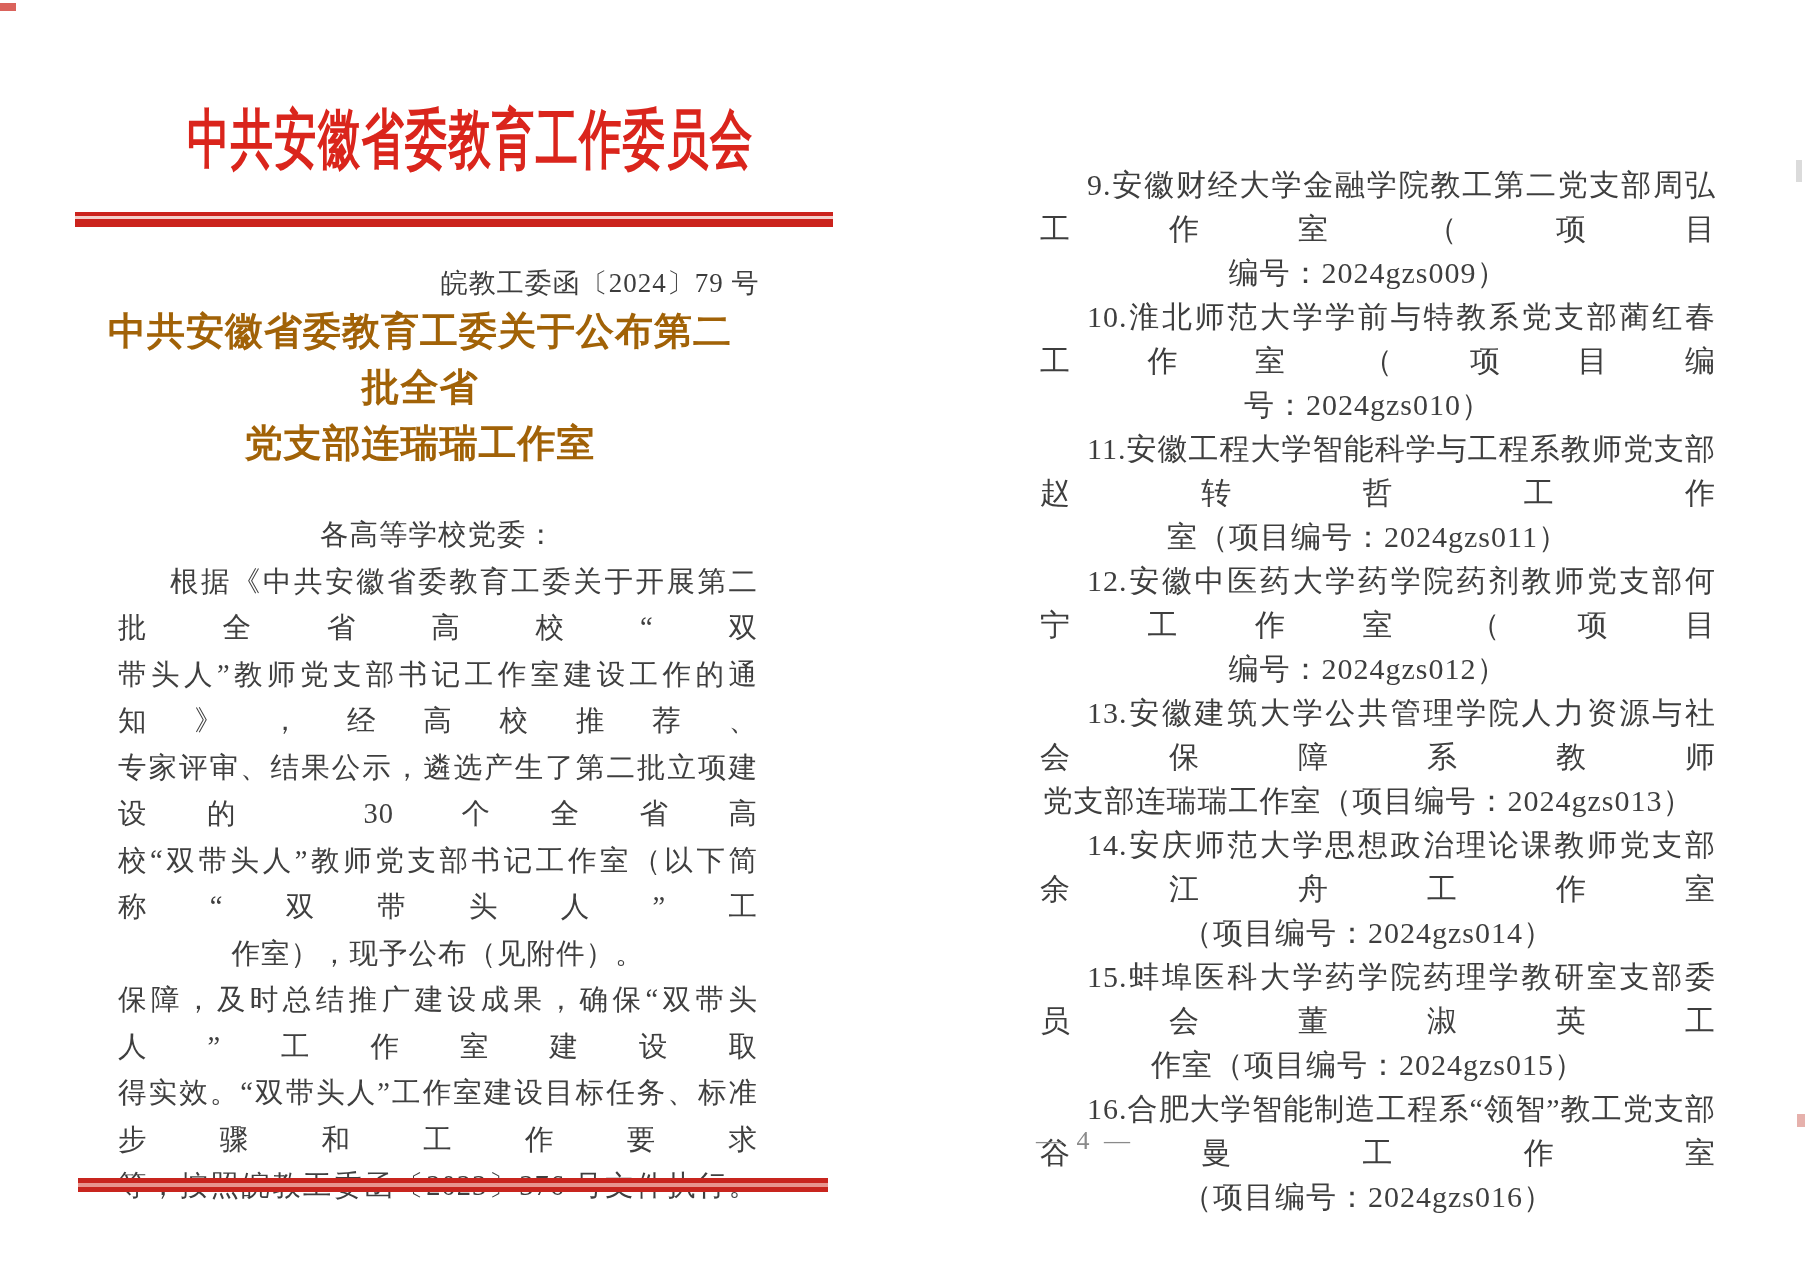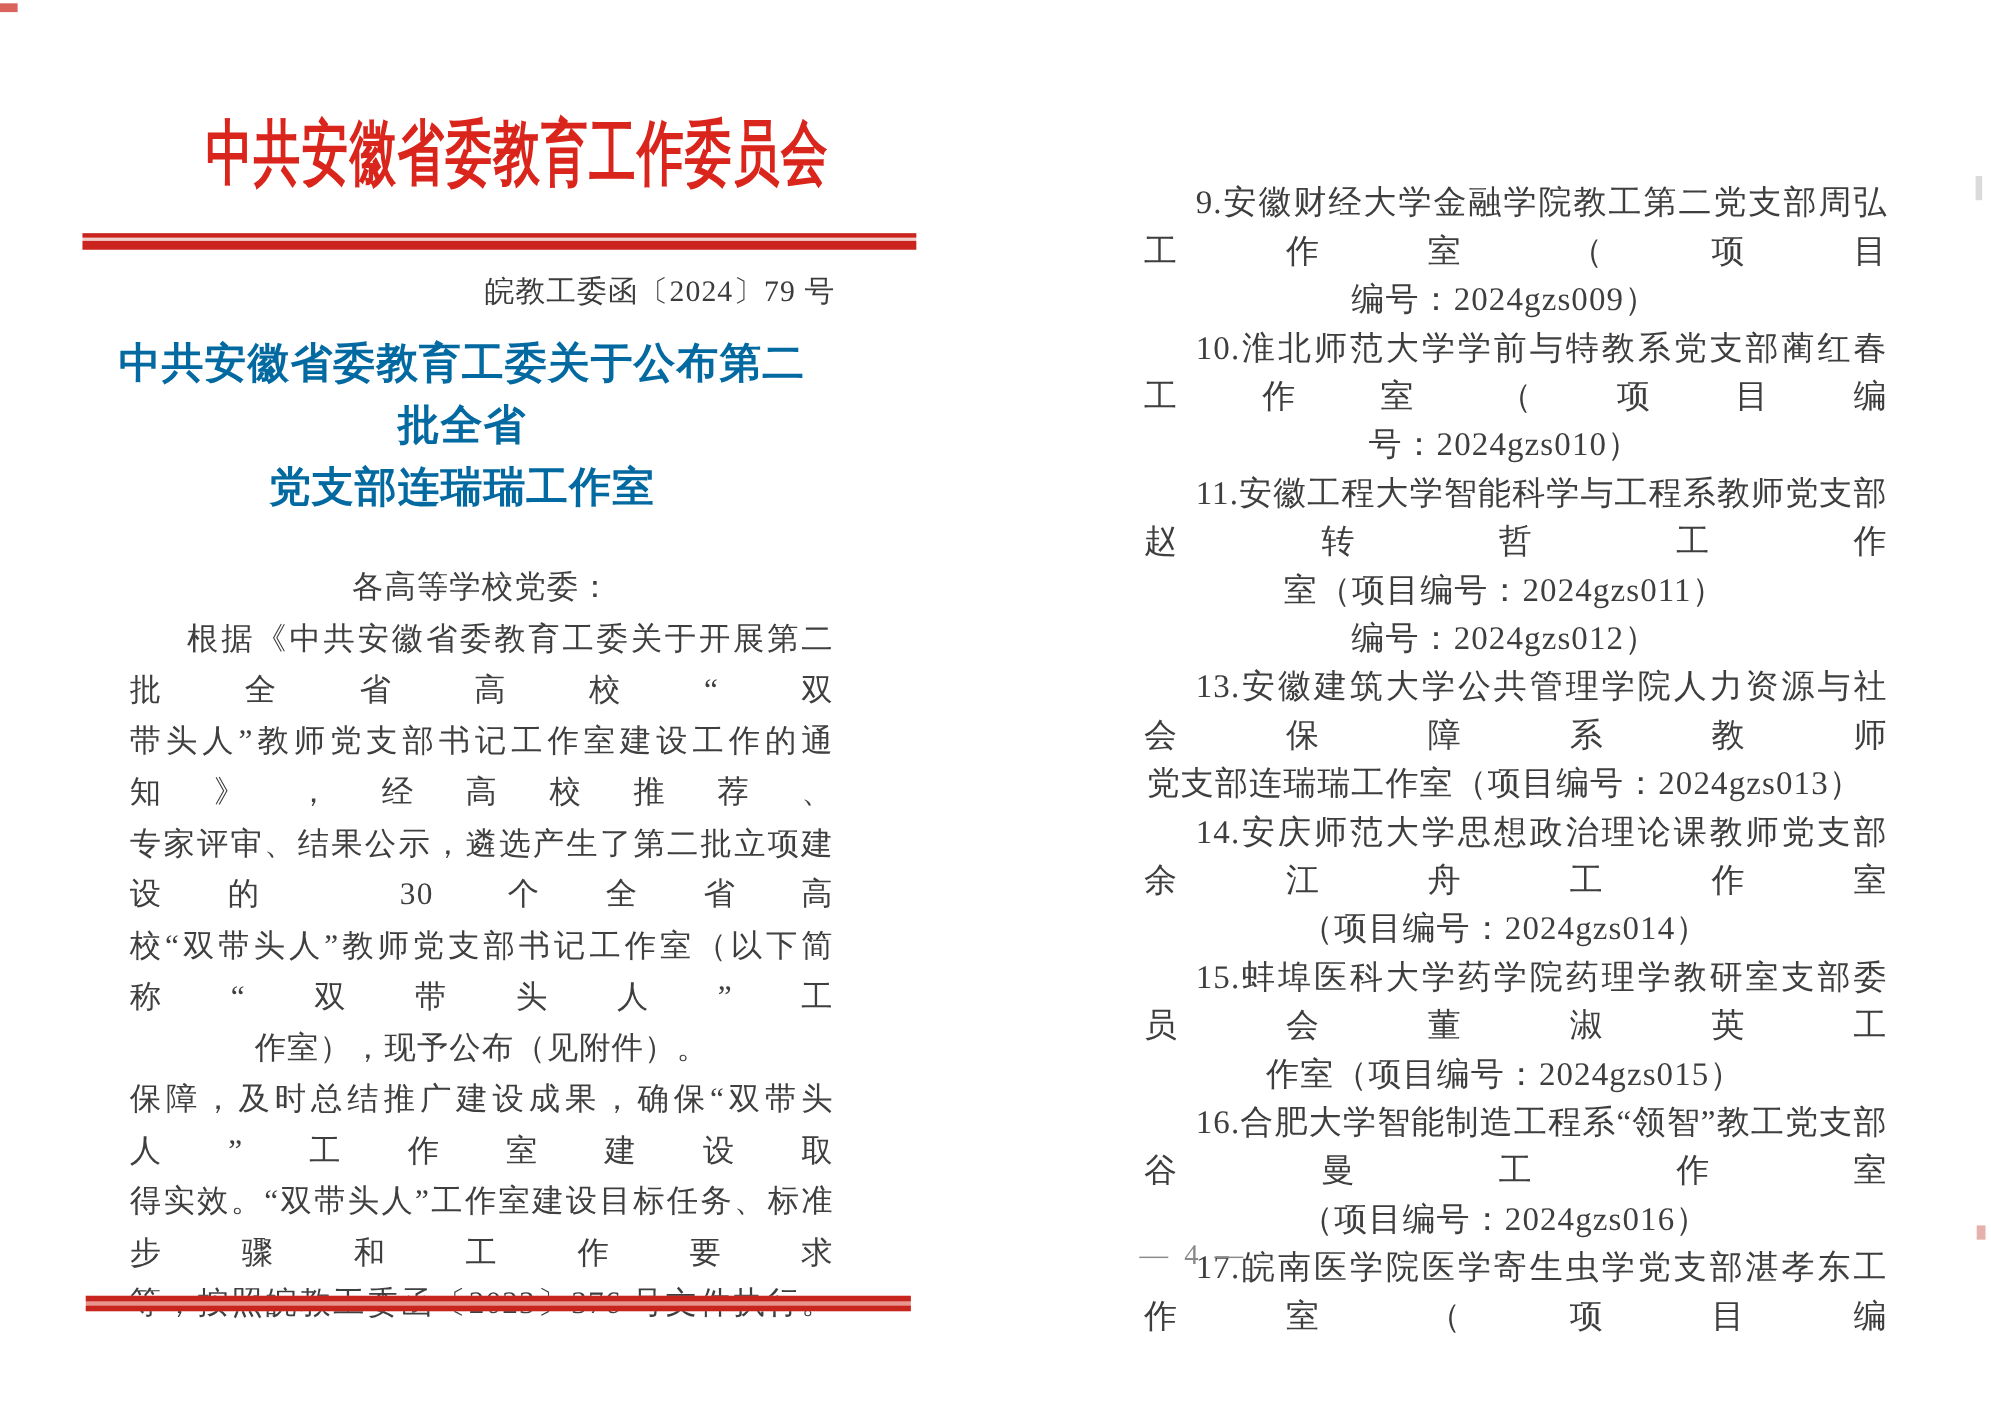--- a/index.html
+++ b/index.html
@@ -19,28 +19,28 @@
     transform:scaleX(0.66); transform-origin:center;
     letter-spacing:2px;
   }
   .rule-top {
     position:absolute; left:75px; top:212px; width:758px; height:15px;
     box-sizing:border-box;
     border-top:4px solid #cb231d; border-bottom:8px solid #cb231d;
     background:#f3cfcb;
   }
   .doc-number {
-    position:absolute; left:430px; top:247px; width:340px;
+    position:absolute; left:430px; top:265px; width:340px;
     text-align:center; font-size:27px; color:#3c3c3c; letter-spacing:1px;
     white-space:nowrap;
   }
   .doc-title {
     position:absolute; left:100px; top:303px; width:640px;
     text-align:center; font-weight:bold; font-size:38px; line-height:56px;
-    color:#0369a1; letter-spacing:1px;
+    color:#a16207; letter-spacing:1px;
   }
   .left-body {
     position:absolute; left:118px; top:512px; width:640px;
     font-size:28.5px; line-height:46.5px; letter-spacing:1px; color:#3f3f3f;
   }
   .rule-bottom {
     position:absolute; left:78px; top:1178px; width:750px; height:14px;
     box-sizing:border-box;
     border-top:5px solid #c8251e; border-bottom:5px solid #c8251e;
     background:#e7958e;
@@ -101,20 +101,21 @@
   </div>
 
   <div>
     <div class="right-body">
         <div class="tline full ind">9.安徽财经大学金融学院教工第二党支部周弘工作室（项目</div>
         <div class="tline">编号：2024gzs009）</div>
         <div class="tline full ind">10.淮北师范大学学前与特教系党支部蔺红春工作室（项目编</div>
         <div class="tline">号：2024gzs010）</div>
         <div class="tline full ind">11.安徽工程大学智能科学与工程系教师党支部赵转哲工作</div>
         <div class="tline">室（项目编号：2024gzs011）</div>
+        <div class="tline full ind">12.安徽中医药大学药学院药剂教师党支部何宁工作室（项目</div>
         <div class="tline">编号：2024gzs012）</div>
         <div class="tline full ind">13.安徽建筑大学公共管理学院人力资源与社会保障系教师</div>
         <div class="tline">党支部连瑞瑞工作室（项目编号：2024gzs013）</div>
         <div class="tline full ind">14.安庆师范大学思想政治理论课教师党支部余江舟工作室</div>
         <div class="tline">（项目编号：2024gzs014）</div>
         <div class="tline full ind">15.蚌埠医科大学药学院药理学教研室支部委员会董淑英工</div>
         <div class="tline">作室（项目编号：2024gzs015）</div>
         <div class="tline full ind">16.合肥大学智能制造工程系“领智”教工党支部谷曼工作室</div>
         <div class="tline">（项目编号：2024gzs016）</div>
         <div class="tline full ind">17.皖南医学院医学寄生虫学党支部湛孝东工作室（项目编</div>

